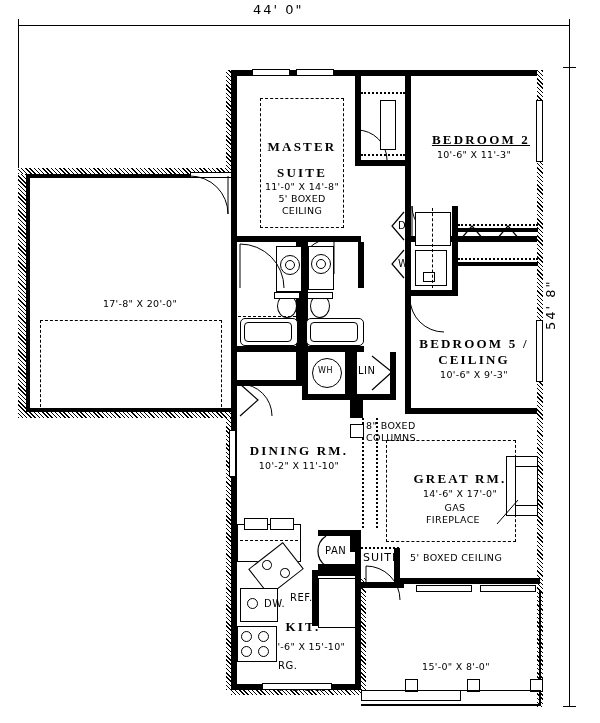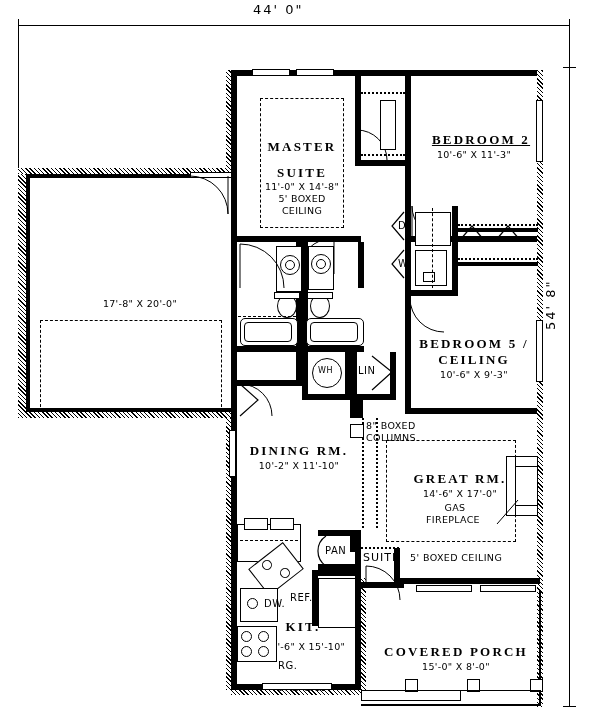--- a/index.html
+++ b/index.html
@@ -278,21 +278,20 @@
   <div class="small-cap" style="left:278px;top:660px;font-size:10px;">RG.</div>
 
   <div class="wall" style="left:318px;top:570px;width:38px;height:6px;"></div>
   <div class="outline" style="left:318px;top:578px;width:36px;height:48px;"></div>
   <div class="small-cap" style="left:290px;top:592px;font-size:10px;">REF.</div>
   <div class="wall" style="left:312px;top:570px;width:6px;height:56px;"></div>
 
   <div class="lbl rm-name" style="left:258px;top:680px;width:90px;">NOOK</div>
   <div class="outline" style="left:262px;top:683px;width:68px;height:5px;"></div>
 
-  <div class="lbl rm-name" style="left:372px;top:645px;width:168px;">COVERED PORCH</div>
   <div class="lbl rm-dim" style="left:372px;top:662px;width:168px;">15'-0" X 8'-0"</div>
   <div class="outline" style="left:405px;top:679px;width:11px;height:11px;"></div>
   <div class="outline" style="left:467px;top:679px;width:11px;height:11px;"></div>
   <div class="outline" style="left:530px;top:679px;width:11px;height:11px;"></div>
   <div class="thin" style="left:361px;top:690px;width:180px;height:1px;"></div>
   <div class="thin" style="left:361px;top:700px;width:100px;height:1px;"></div>
   <div class="thin" style="left:361px;top:690px;width:1px;height:11px;"></div>
   <div class="thin" style="left:460px;top:690px;width:1px;height:11px;"></div>
 
   <div class="wall" style="left:394px;top:578px;width:10px;height:10px;"></div>

